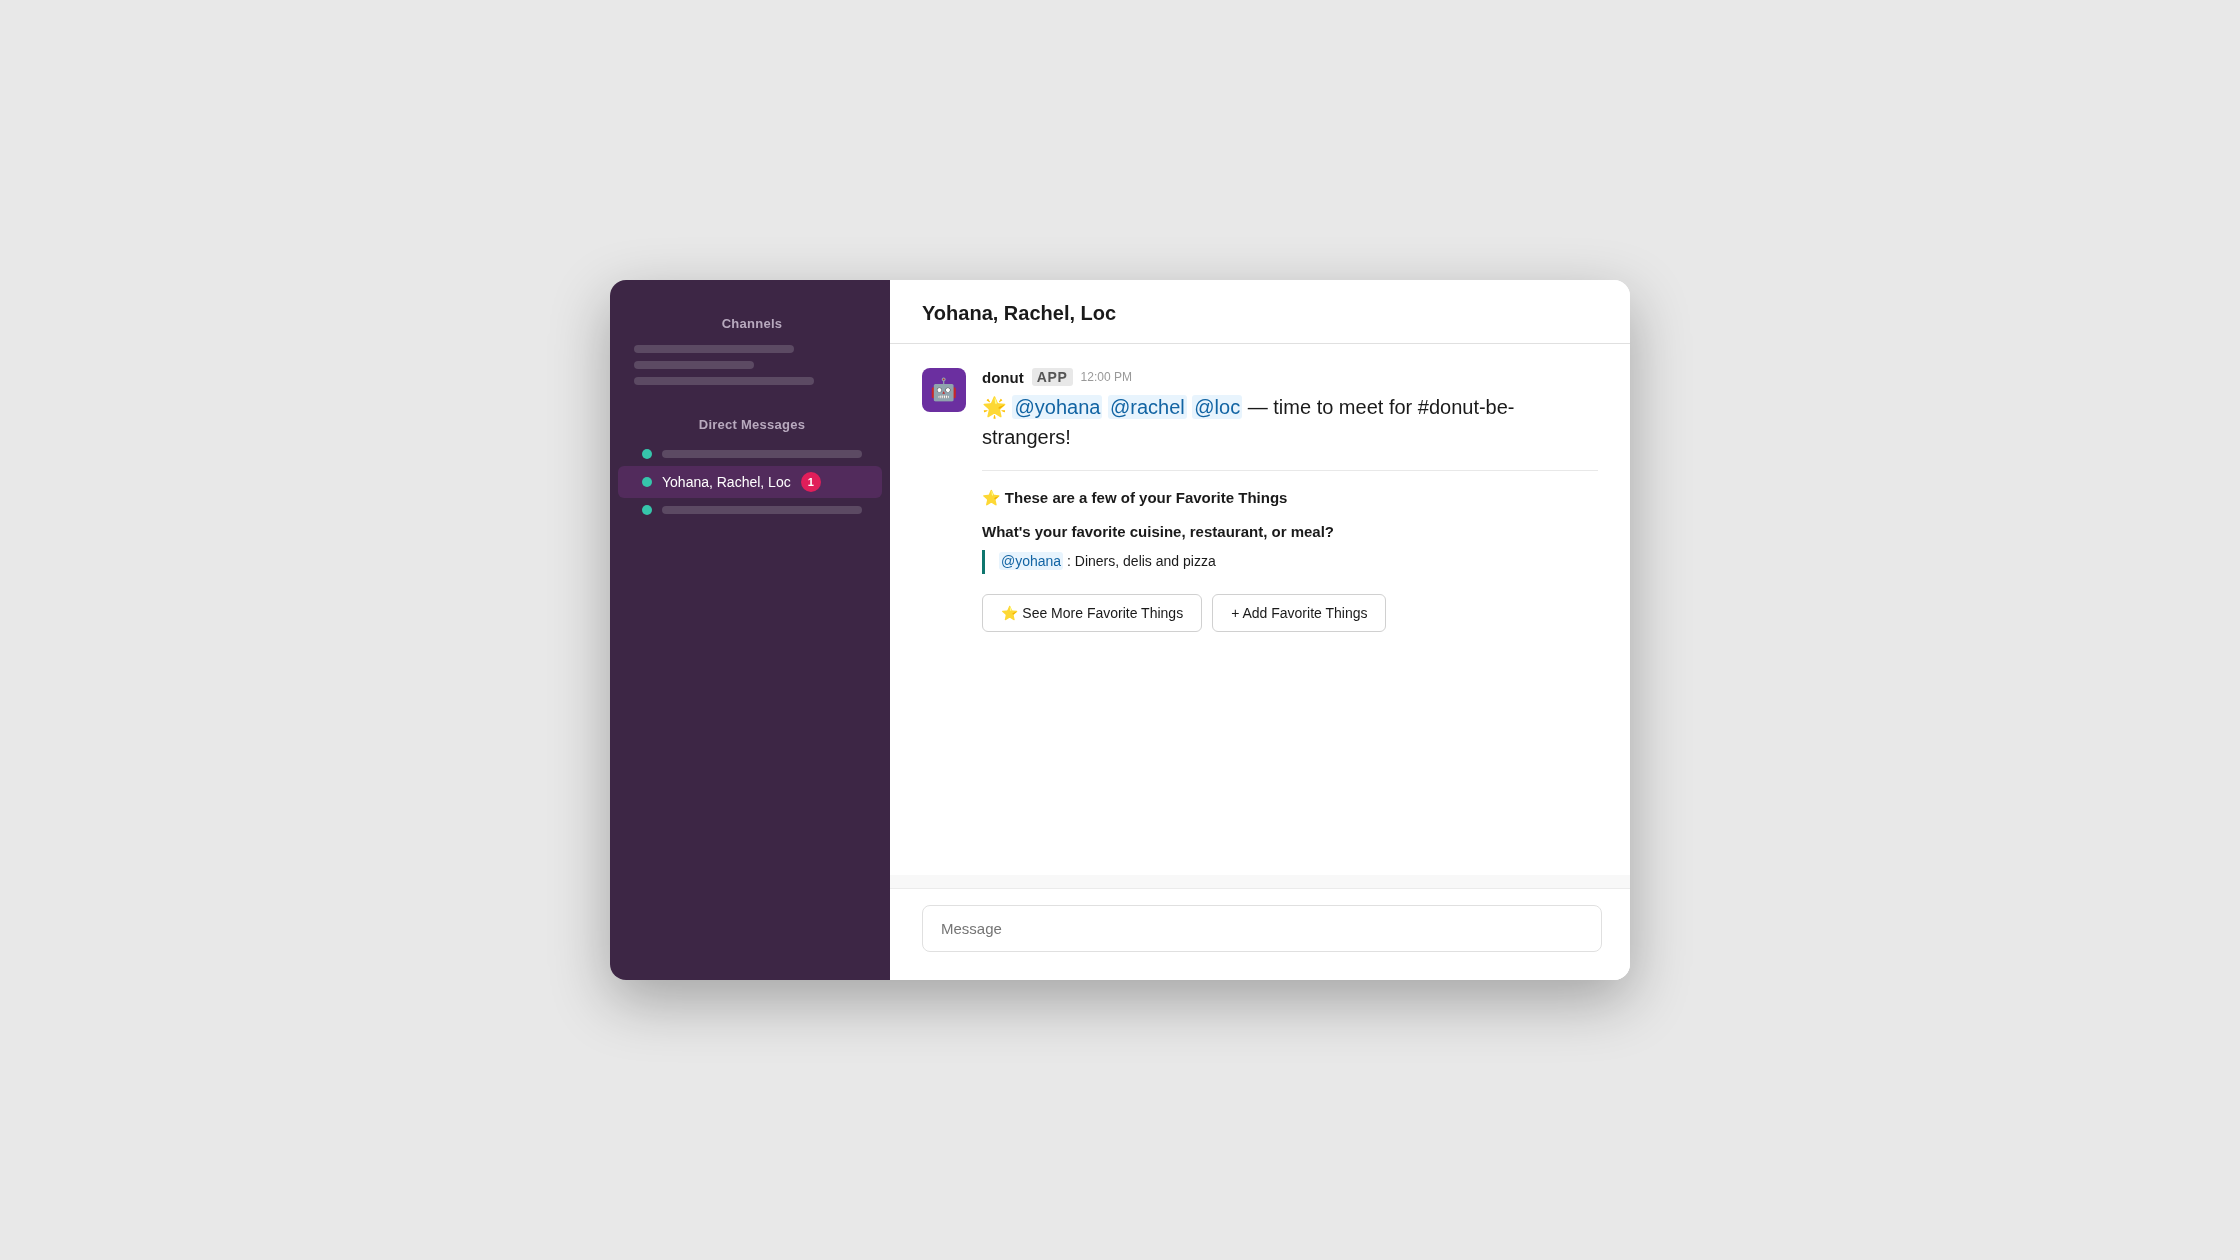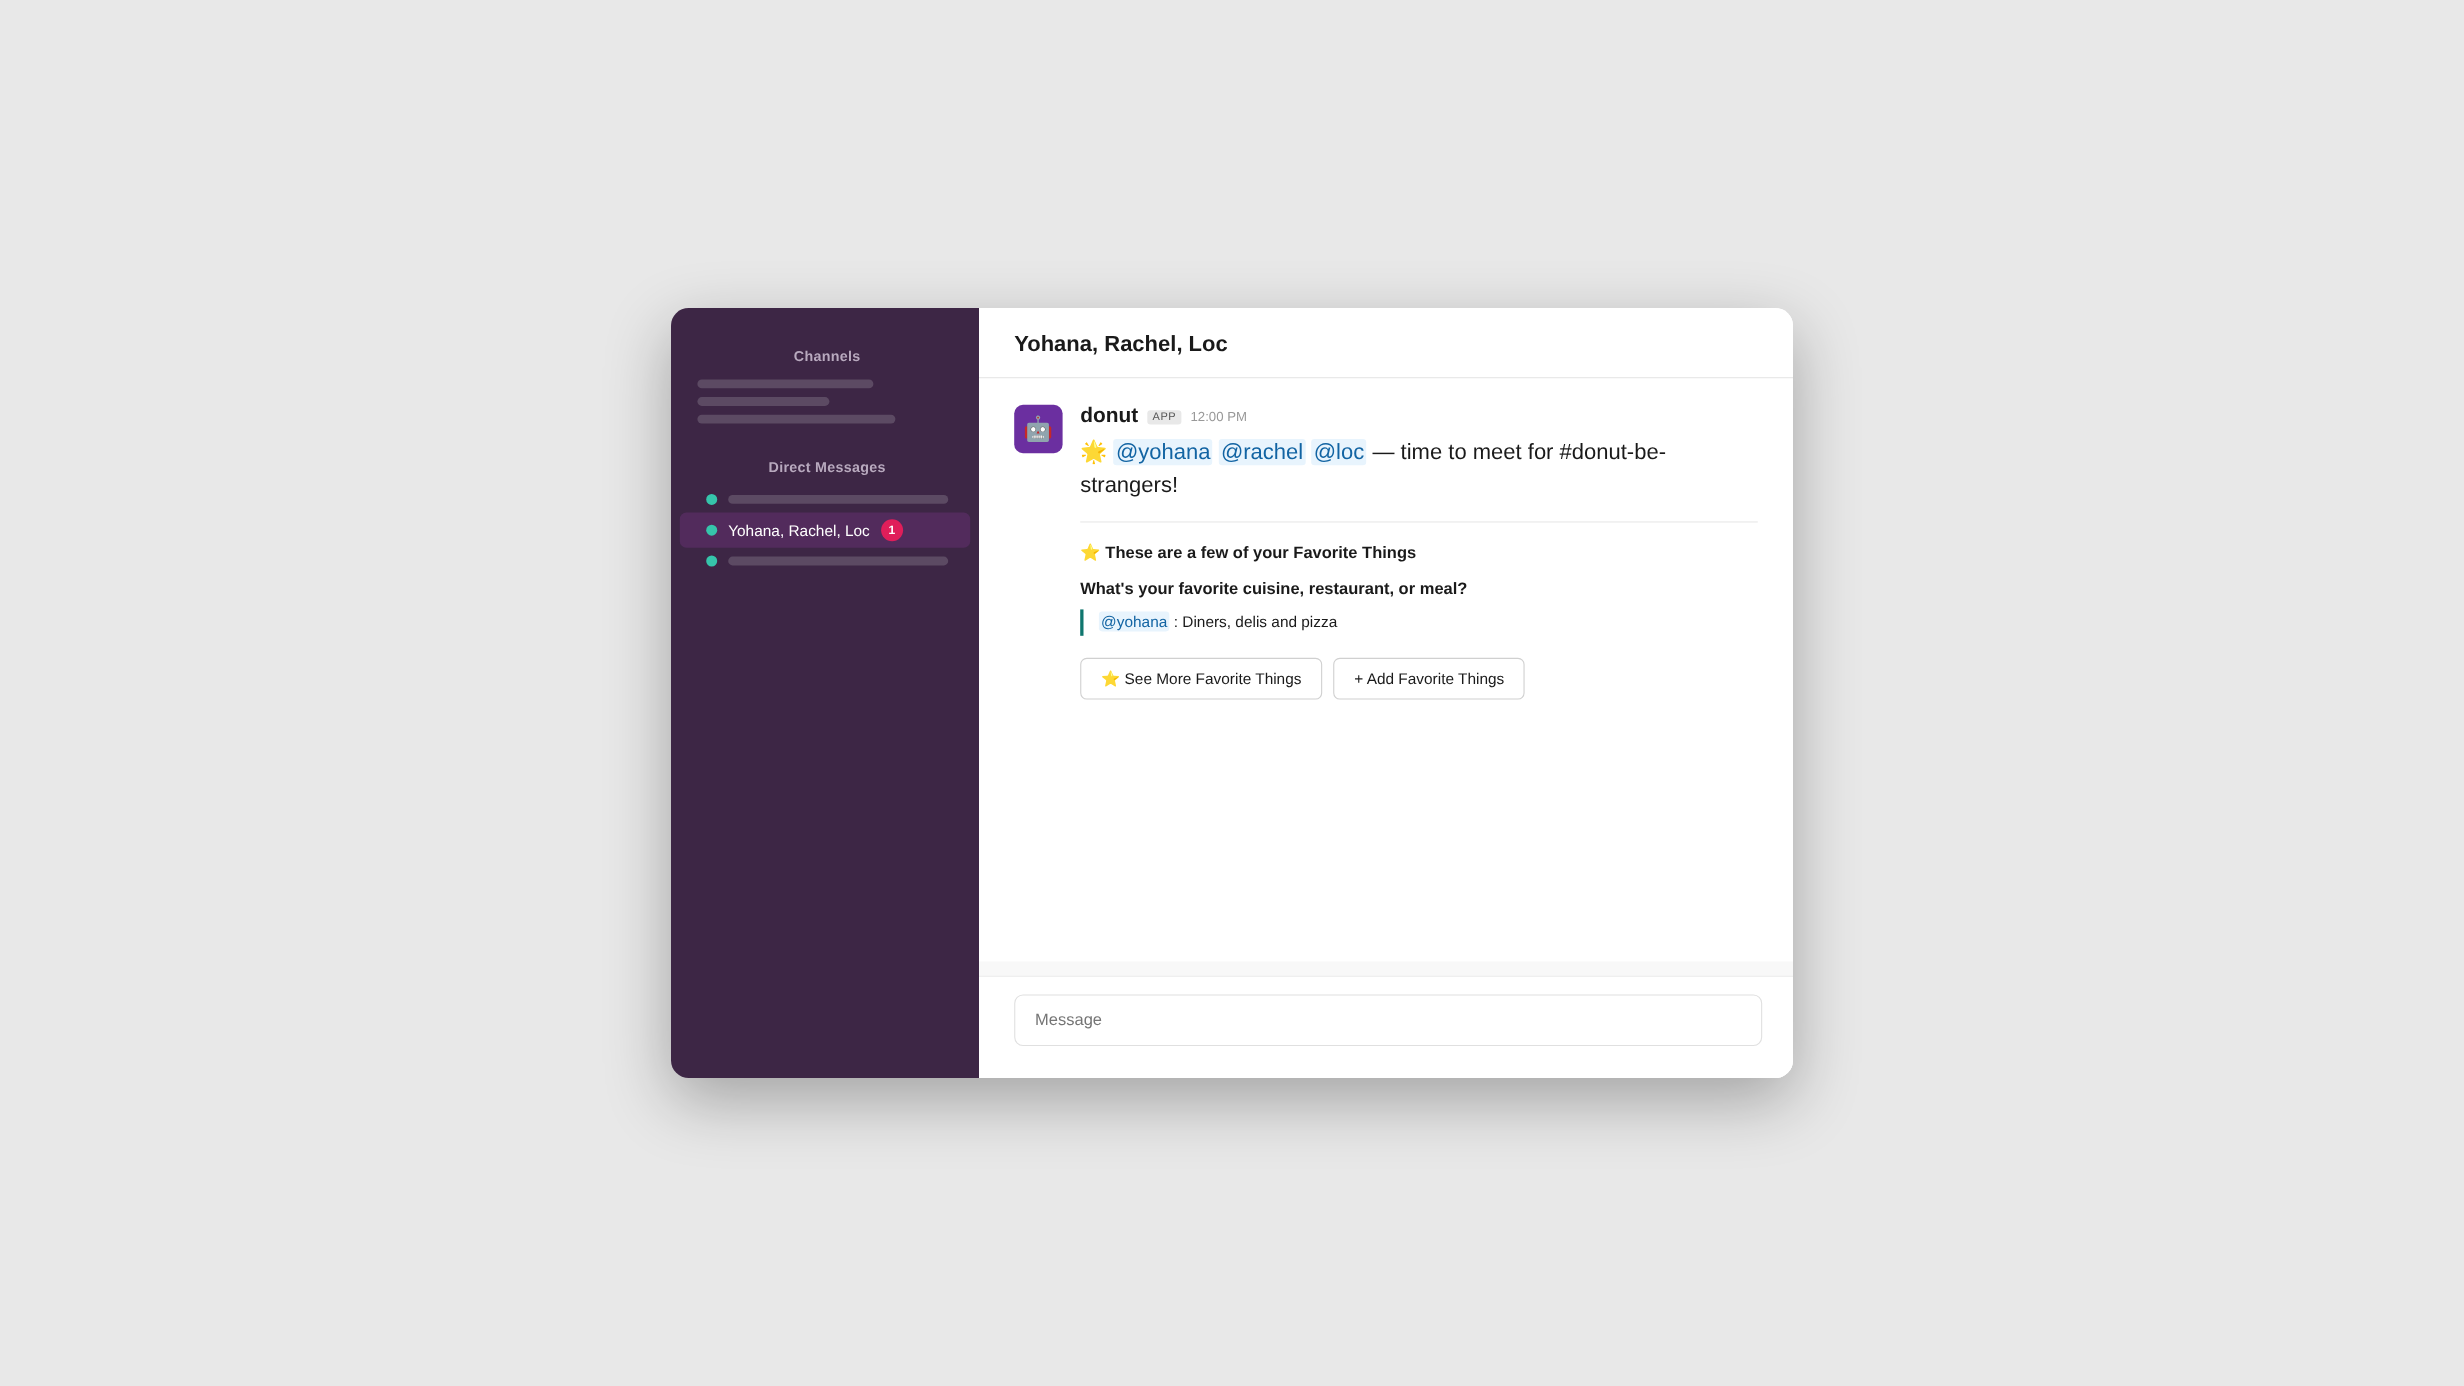--- a/index.html
+++ b/index.html
@@ -191,29 +191,29 @@
 
     .message-header {
       display: flex;
       align-items: center;
       gap: 8px;
       margin-bottom: 6px;
     }
 
     .sender-name {
       font-weight: 700;
-      font-size: 19px;
+      font-size: 15px;
       color: #1a1a1a;
     }
 
     .app-badge {
       background: #e8e8e8;
       color: #555;
-      font-size: 10px;
-      font-weight: 400;
+      font-size: 14px;
+      font-weight: 700;
       padding: 1px 5px;
       border-radius: 3px;
       letter-spacing: 0.05em;
     }
 
     .message-time {
       color: #999;
       font-size: 12px;
     }
 

